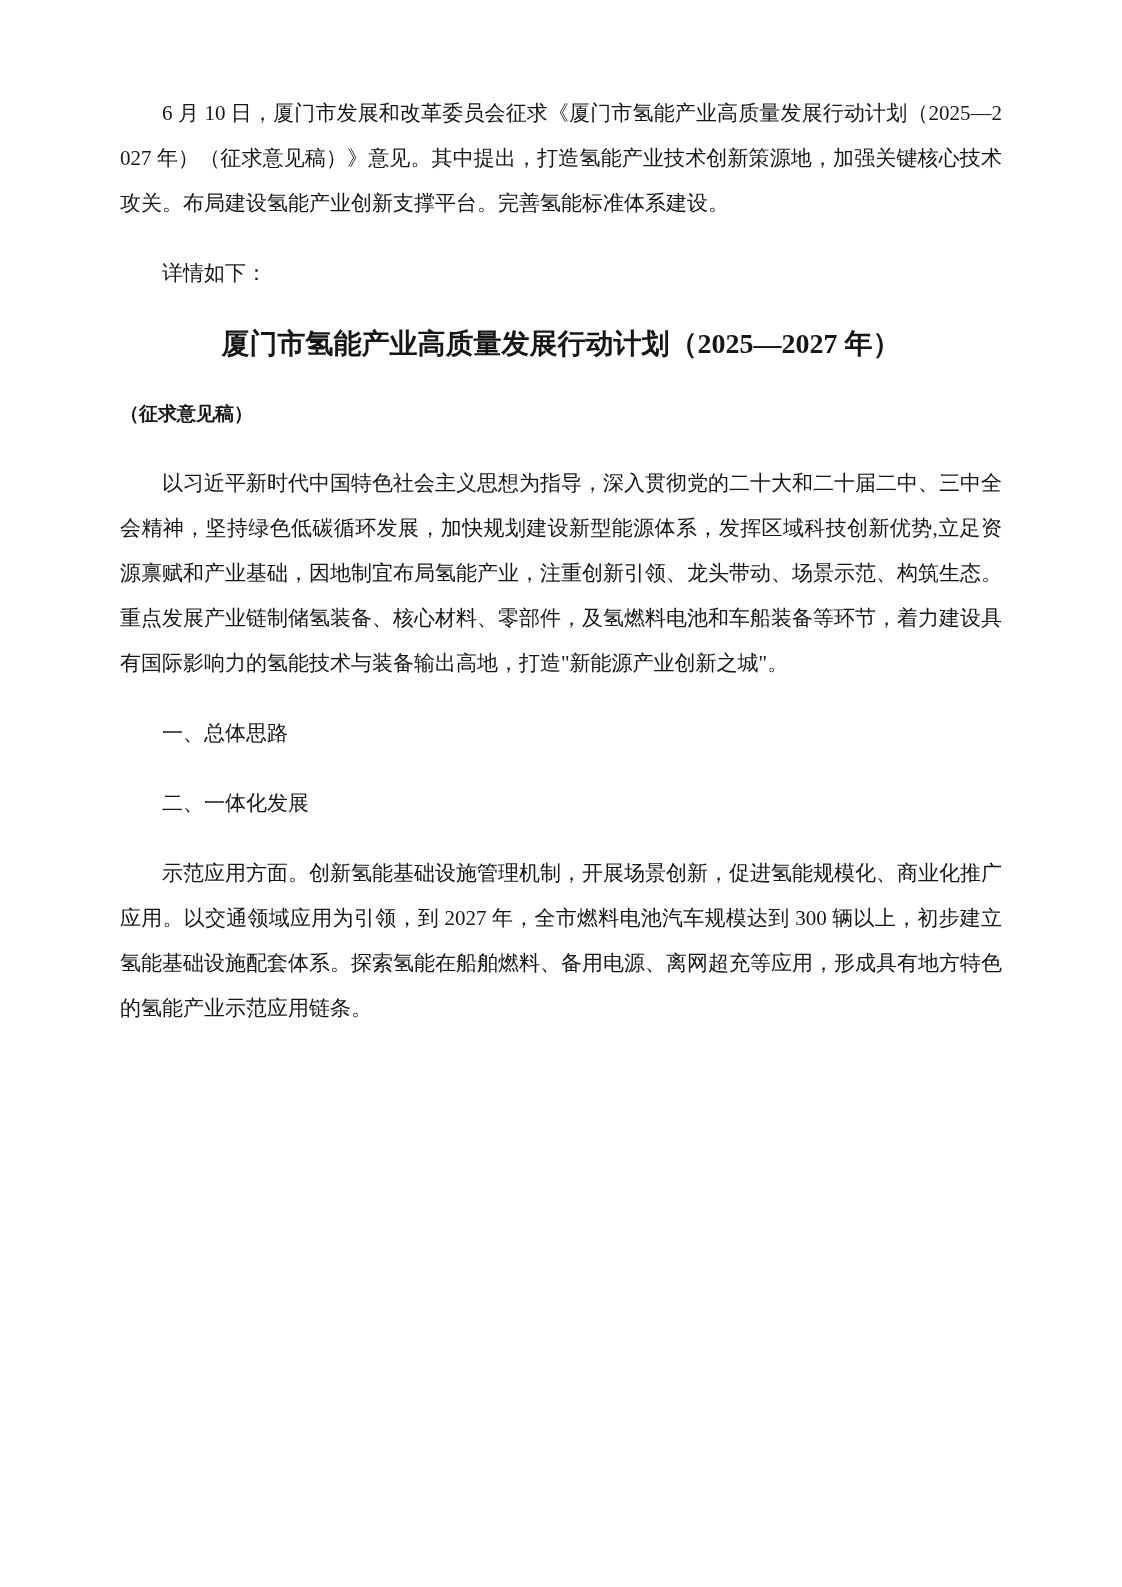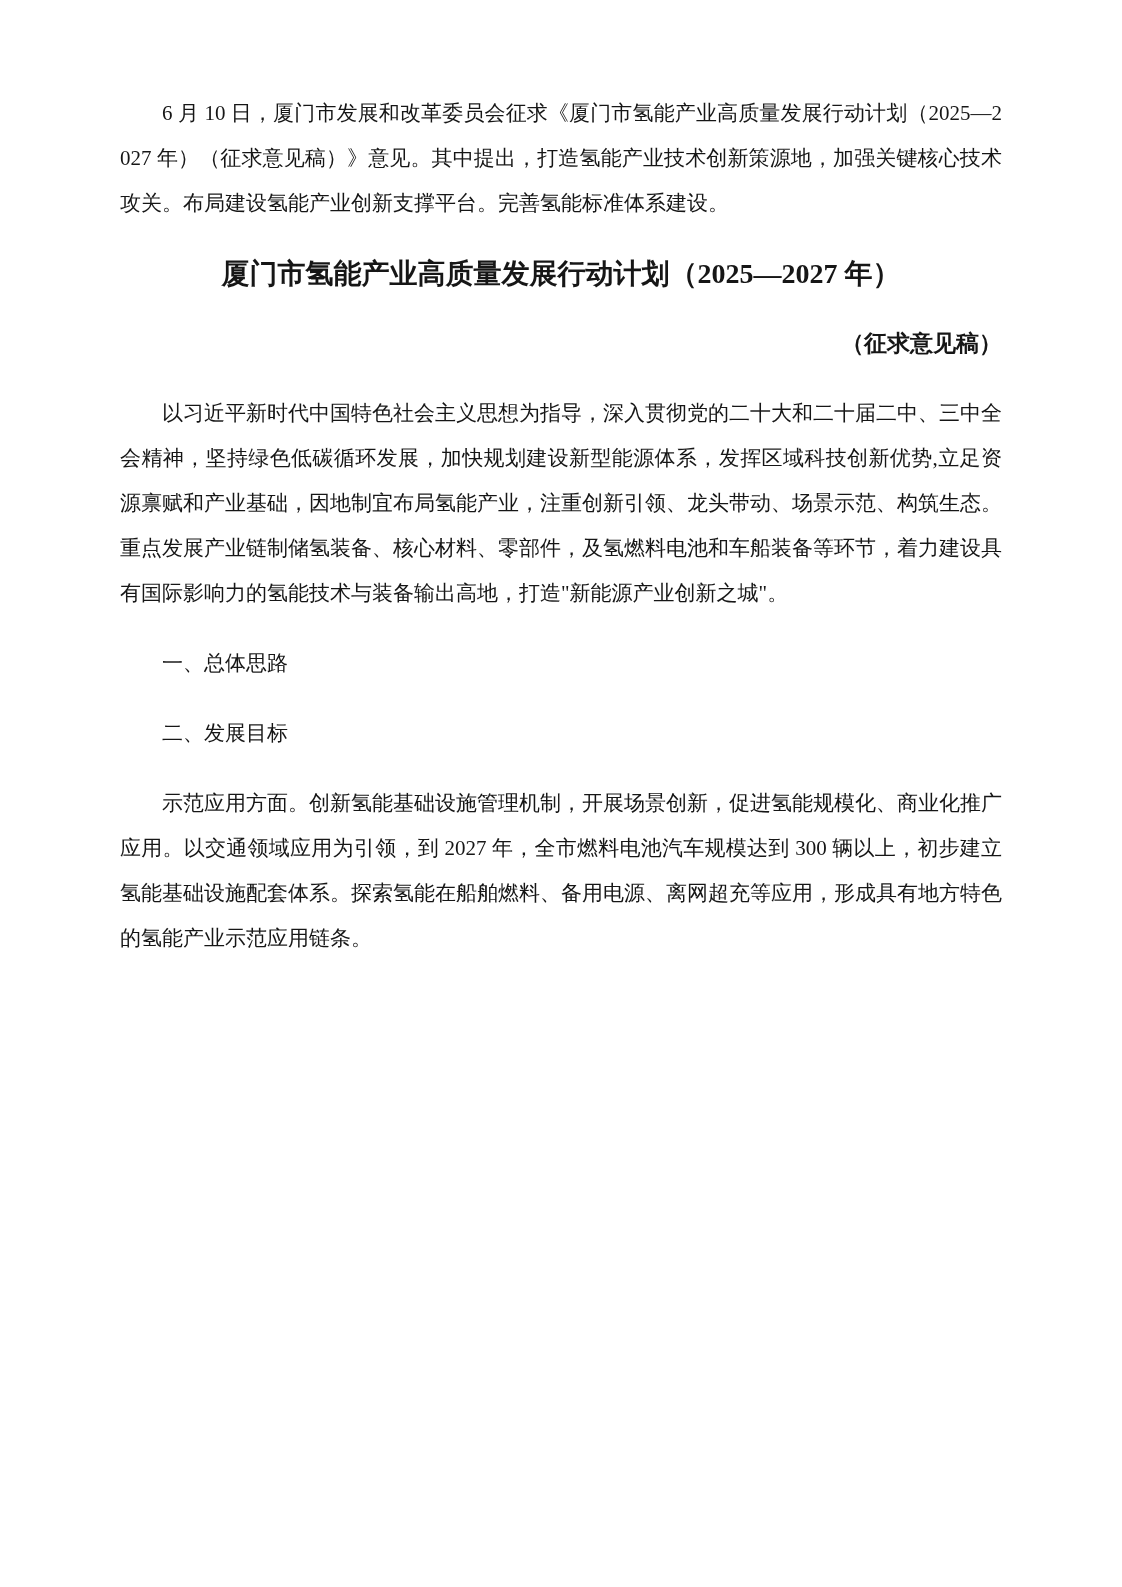--- a/index.html
+++ b/index.html
@@ -32,31 +32,32 @@
     text-indent: 2em;
   }
   .doc-title {
     line-height: 45px;
     text-align: center;
     font-weight: bold;
     font-size: 28px;
   }
   .doc-subtitle {
     line-height: 45px;
-    text-align: right;
+    text-align: left;
     font-weight: bold;
-    font-size: 23px;
+    font-size: 19px;
   }
 </style>
 </head>
 <body>
 
 <div class="page">
   <main>
       <p class="block para">6 月 10 日，厦门市发展和改革委员会征求《厦门市氢能产业高质量发展行动计划（2025—2027 年）（征求意见稿）》意见。其中提出，打造氢能产业技术创新策源地，加强关键核心技术攻关。布局建设氢能产业创新支撑平台。完善氢能标准体系建设。</p>
+      <p class="block para">详情如下：</p>
       <h1 class="block doc-title">厦门市氢能产业高质量发展行动计划（2025—2027 年）</h1>
       <h2 class="block doc-subtitle">（征求意见稿）</h2>
       <p class="block para">以习近平新时代中国特色社会主义思想为指导，深入贯彻党的二十大和二十届二中、三中全会精神，坚持绿色低碳循环发展，加快规划建设新型能源体系，发挥区域科技创新优势,立足资源禀赋和产业基础，因地制宜布局氢能产业，注重创新引领、龙头带动、场景示范、构筑生态。重点发展产业链制储氢装备、核心材料、零部件，及氢燃料电池和车船装备等环节，着力建设具有国际影响力的氢能技术与装备输出高地，打造"新能源产业创新之城"。</p>
       <p class="block heading">一、总体思路</p>
-      <p class="block heading">二、发展目标</p>
+      <p class="block heading">二、一体化发展</p>
       <p class="block para">示范应用方面。创新氢能基础设施管理机制，开展场景创新，促进氢能规模化、商业化推广应用。以交通领域应用为引领，到 2027 年，全市燃料电池汽车规模达到 300 辆以上，初步建立氢能基础设施配套体系。探索氢能在船舶燃料、备用电源、离网超充等应用，形成具有地方特色的氢能产业示范应用链条。</p>
     </main>
 </div>
 
 </body></html>

